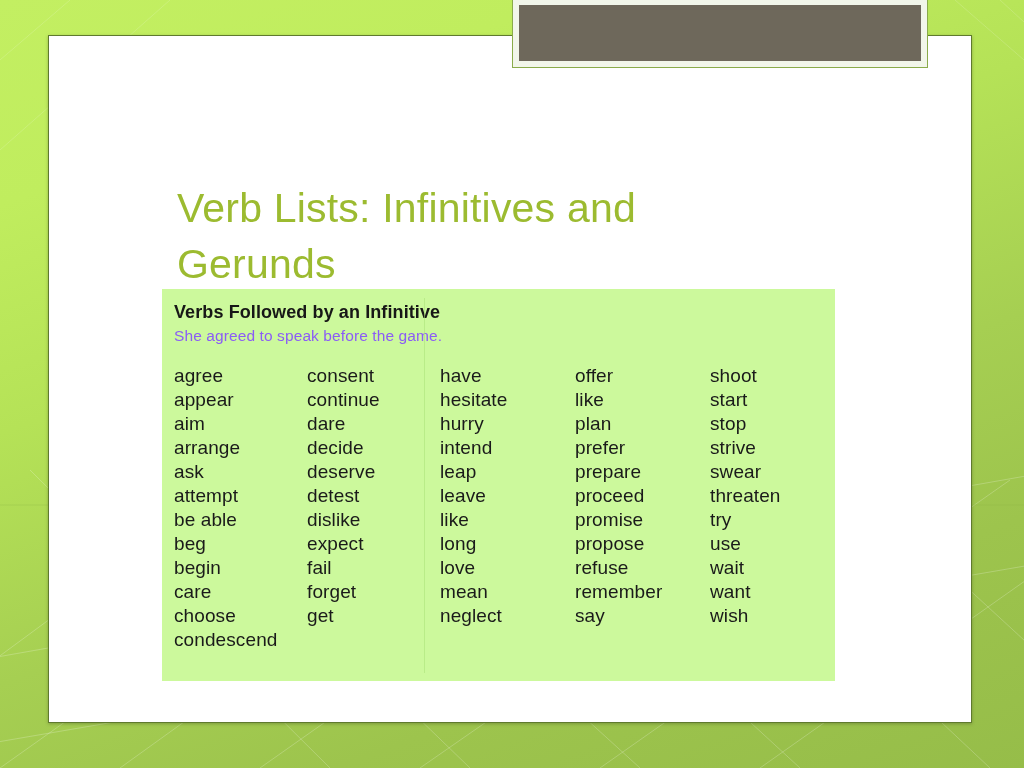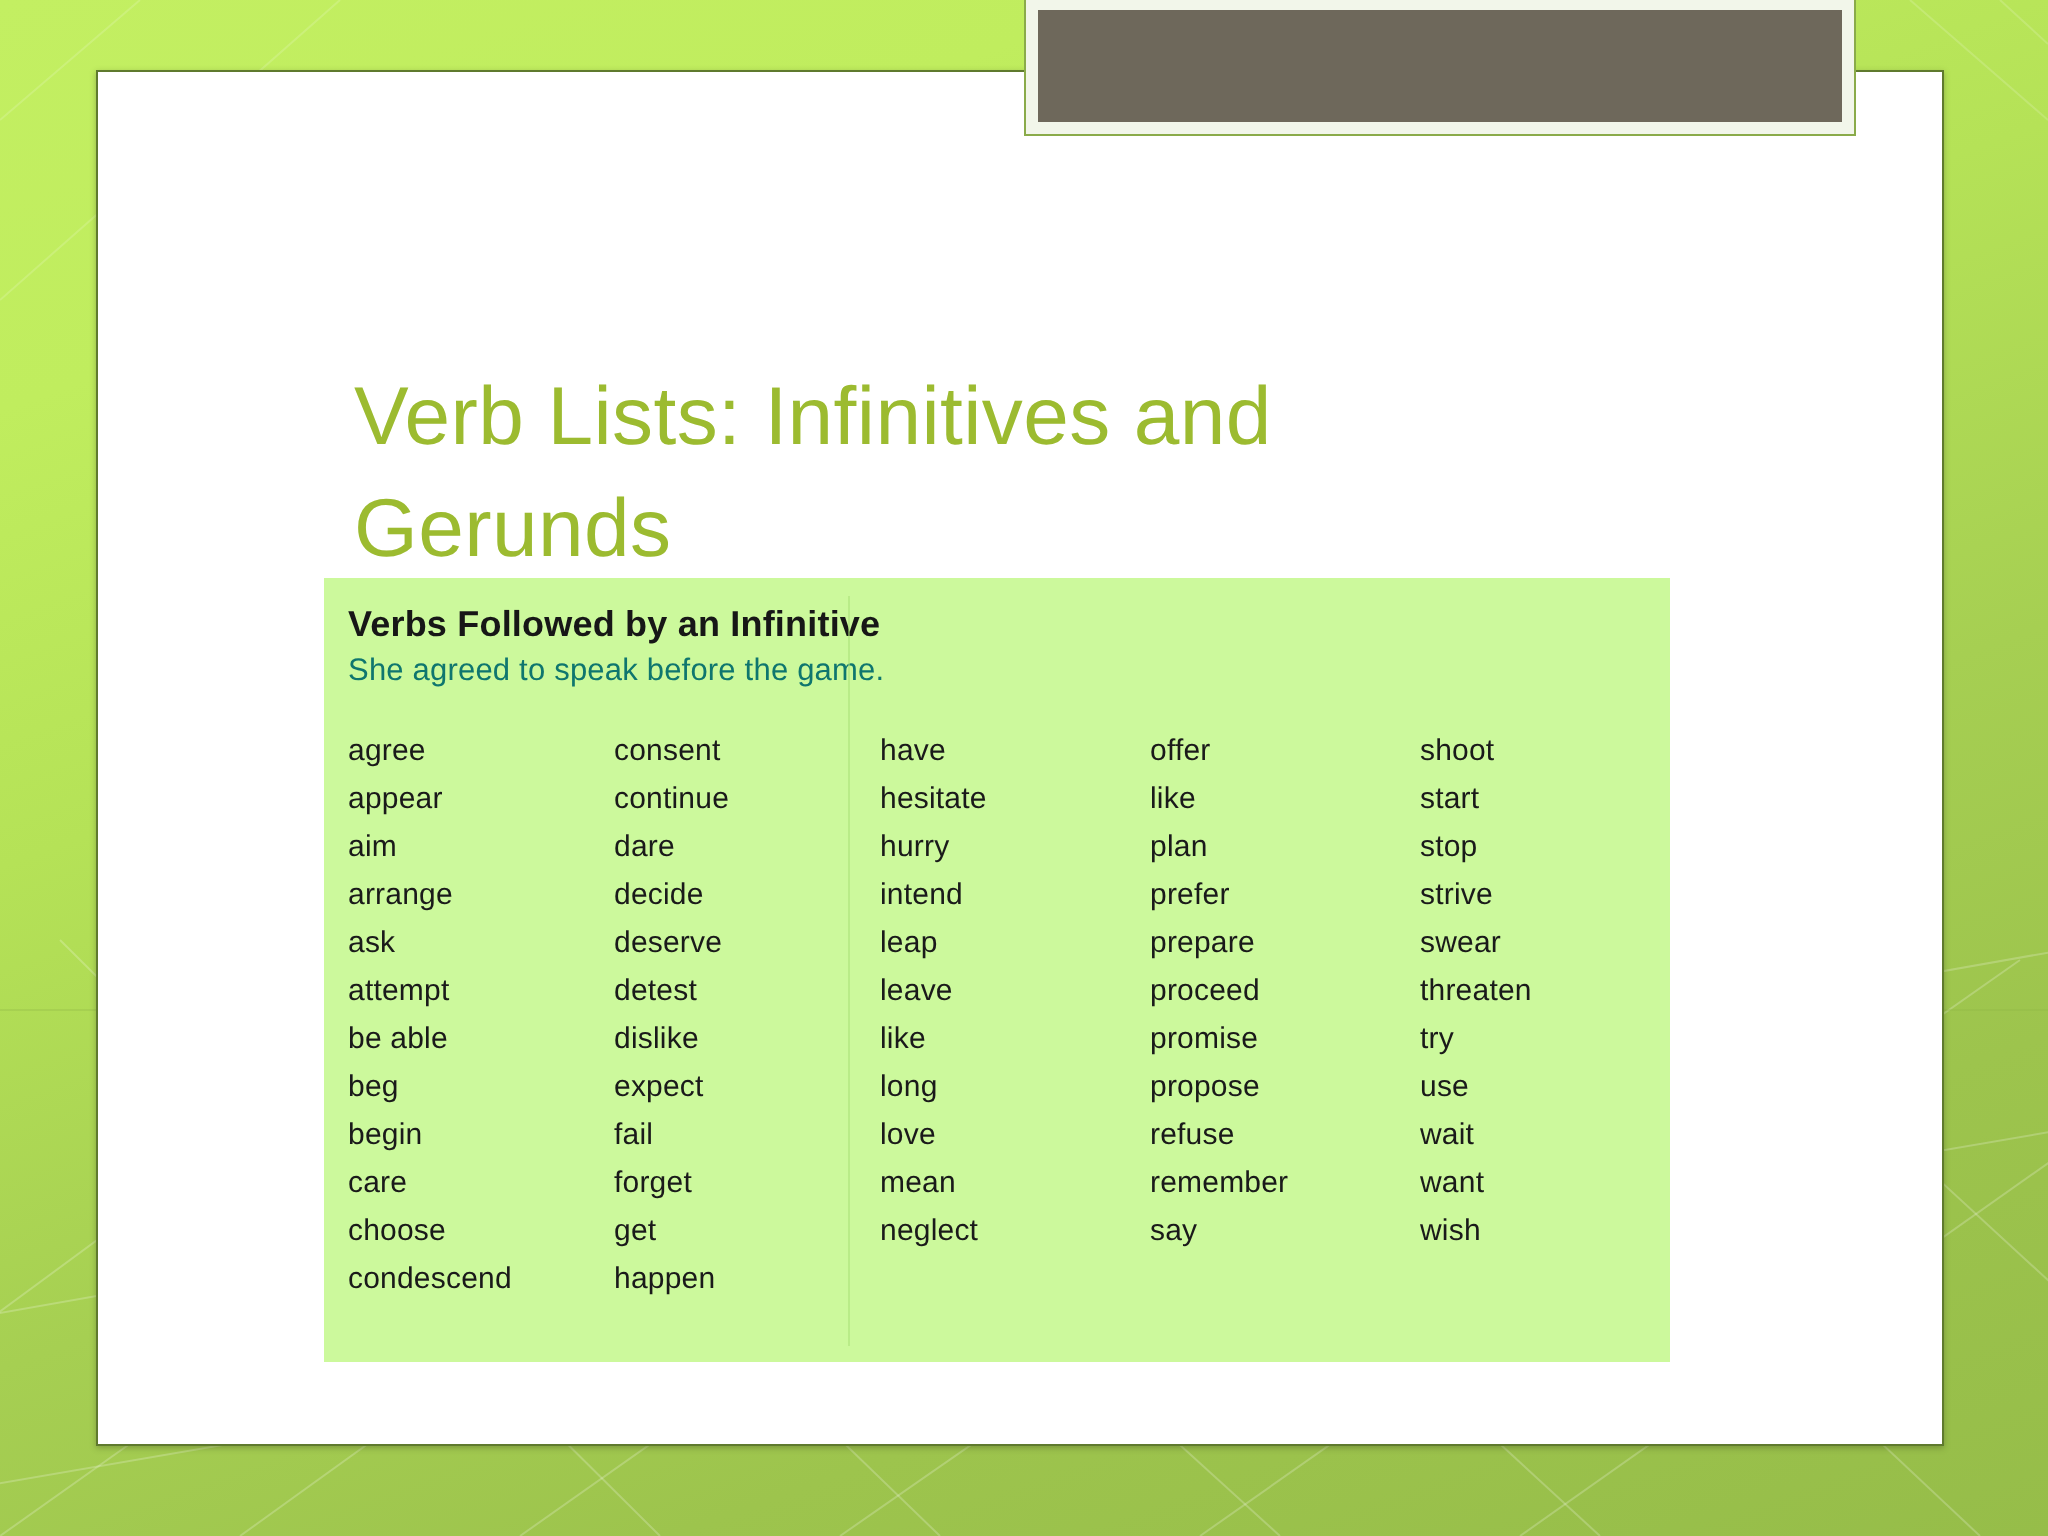--- a/index.html
+++ b/index.html
@@ -102,39 +102,39 @@
   #panel-heading {
     font-size: 18px;
     font-weight: bold;
     color: #171717;
     line-height: 1.45;
     letter-spacing: 0.1px;
   }
   #panel-example {
     font-size: 15.5px;
     font-weight: 400;
-    color: #0f766e;
+    color: #8b5cf6;
     line-height: 1.45;
     letter-spacing: 0.1px;
   }
 
   #verb-columns {
     display: flex;
     margin-top: 16px;
   }
   .verb-column {
     width: 133px;
     flex: 0 0 133px;
   }
   .verb-column.col-wide {
     width: 135px;
     flex: 0 0 135px;
   }
   .verb-item {
-    font-size: 15px;
+    font-size: 19px;
     color: #1a1a1a;
     line-height: 24px;
     height: 24px;
     white-space: nowrap;
     letter-spacing: 0.1px;
   }
 
   
   .col-sep {
     position: absolute;
@@ -211,21 +211,20 @@
           <div class="verb-item">continue</div>
           <div class="verb-item">dare</div>
           <div class="verb-item">decide</div>
           <div class="verb-item">deserve</div>
           <div class="verb-item">detest</div>
           <div class="verb-item">dislike</div>
           <div class="verb-item">expect</div>
           <div class="verb-item">fail</div>
           <div class="verb-item">forget</div>
           <div class="verb-item">get</div>
-          <div class="verb-item">happen</div>
         </div>
 
         <div class="verb-column col-wide">
           <div class="verb-item">have</div>
           <div class="verb-item">hesitate</div>
           <div class="verb-item">hurry</div>
           <div class="verb-item">intend</div>
           <div class="verb-item">leap</div>
           <div class="verb-item">leave</div>
           <div class="verb-item">like</div>

